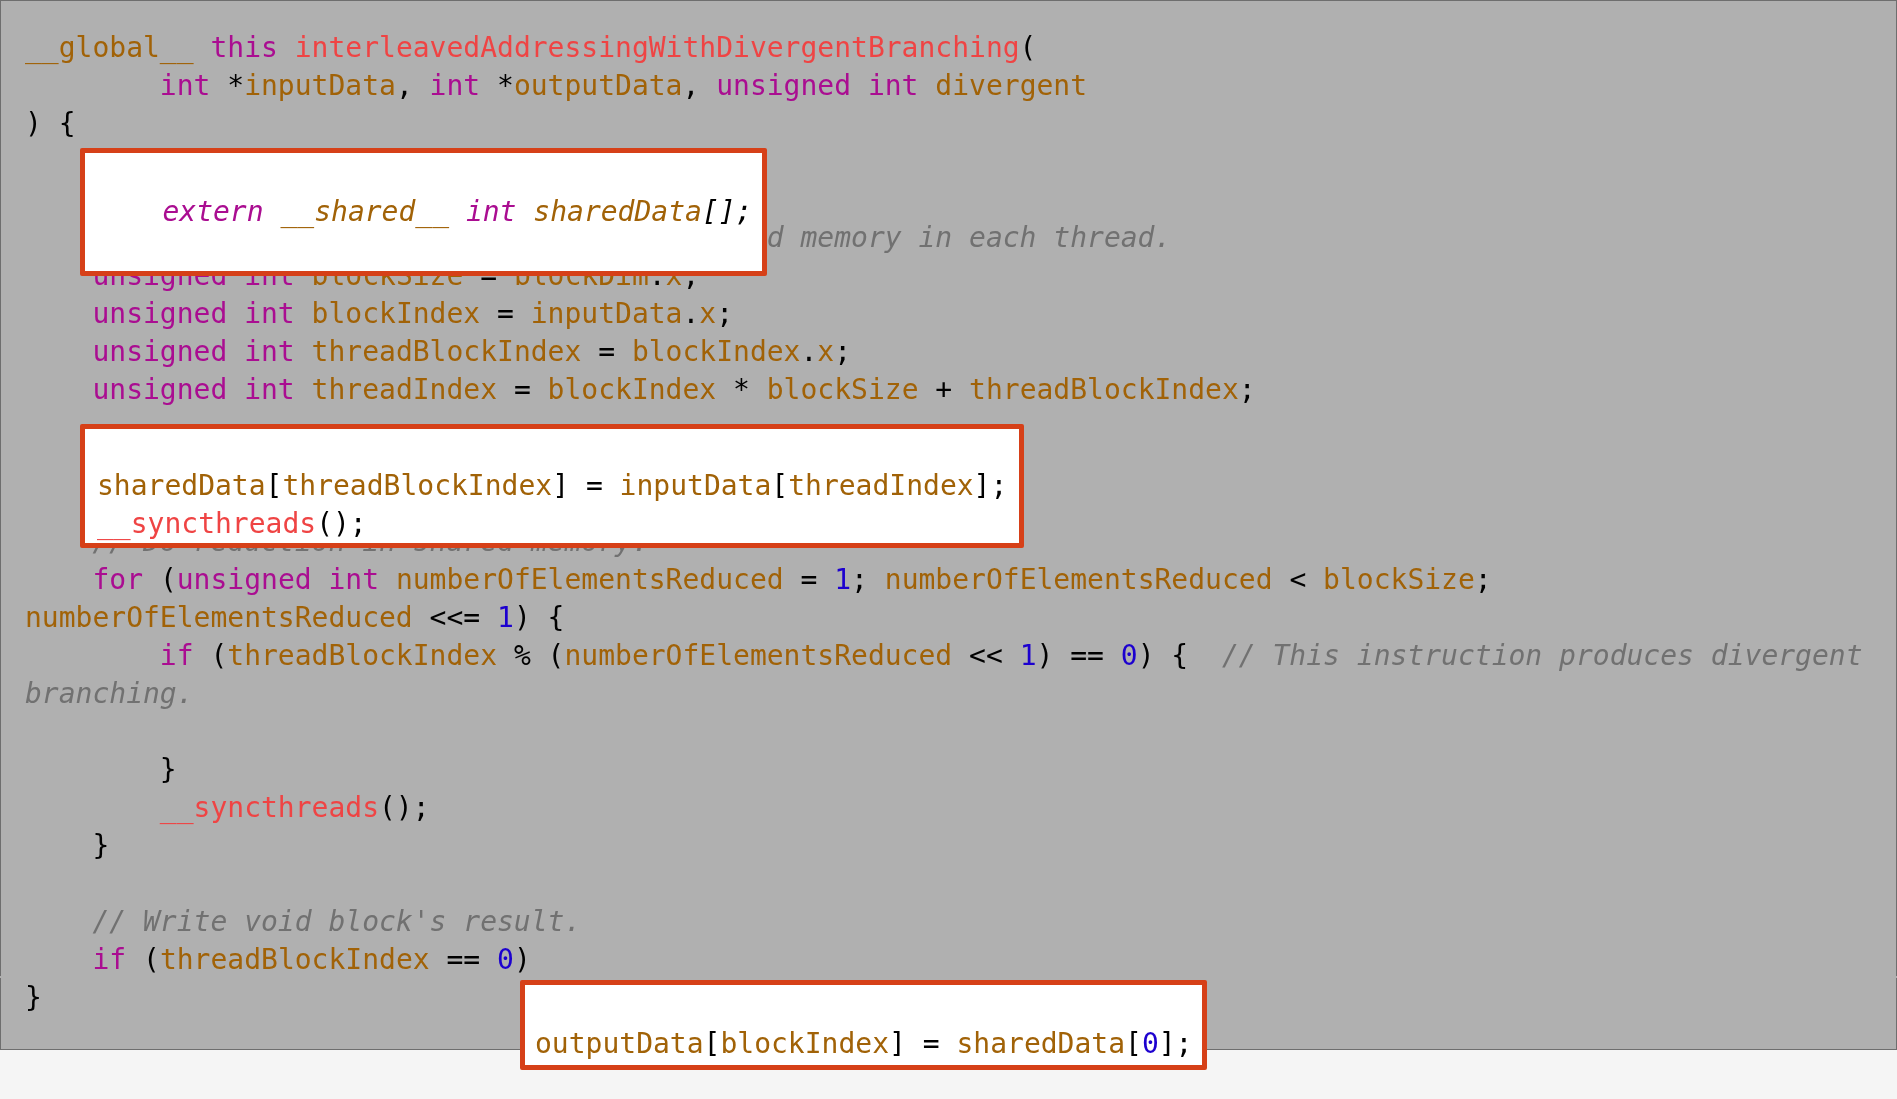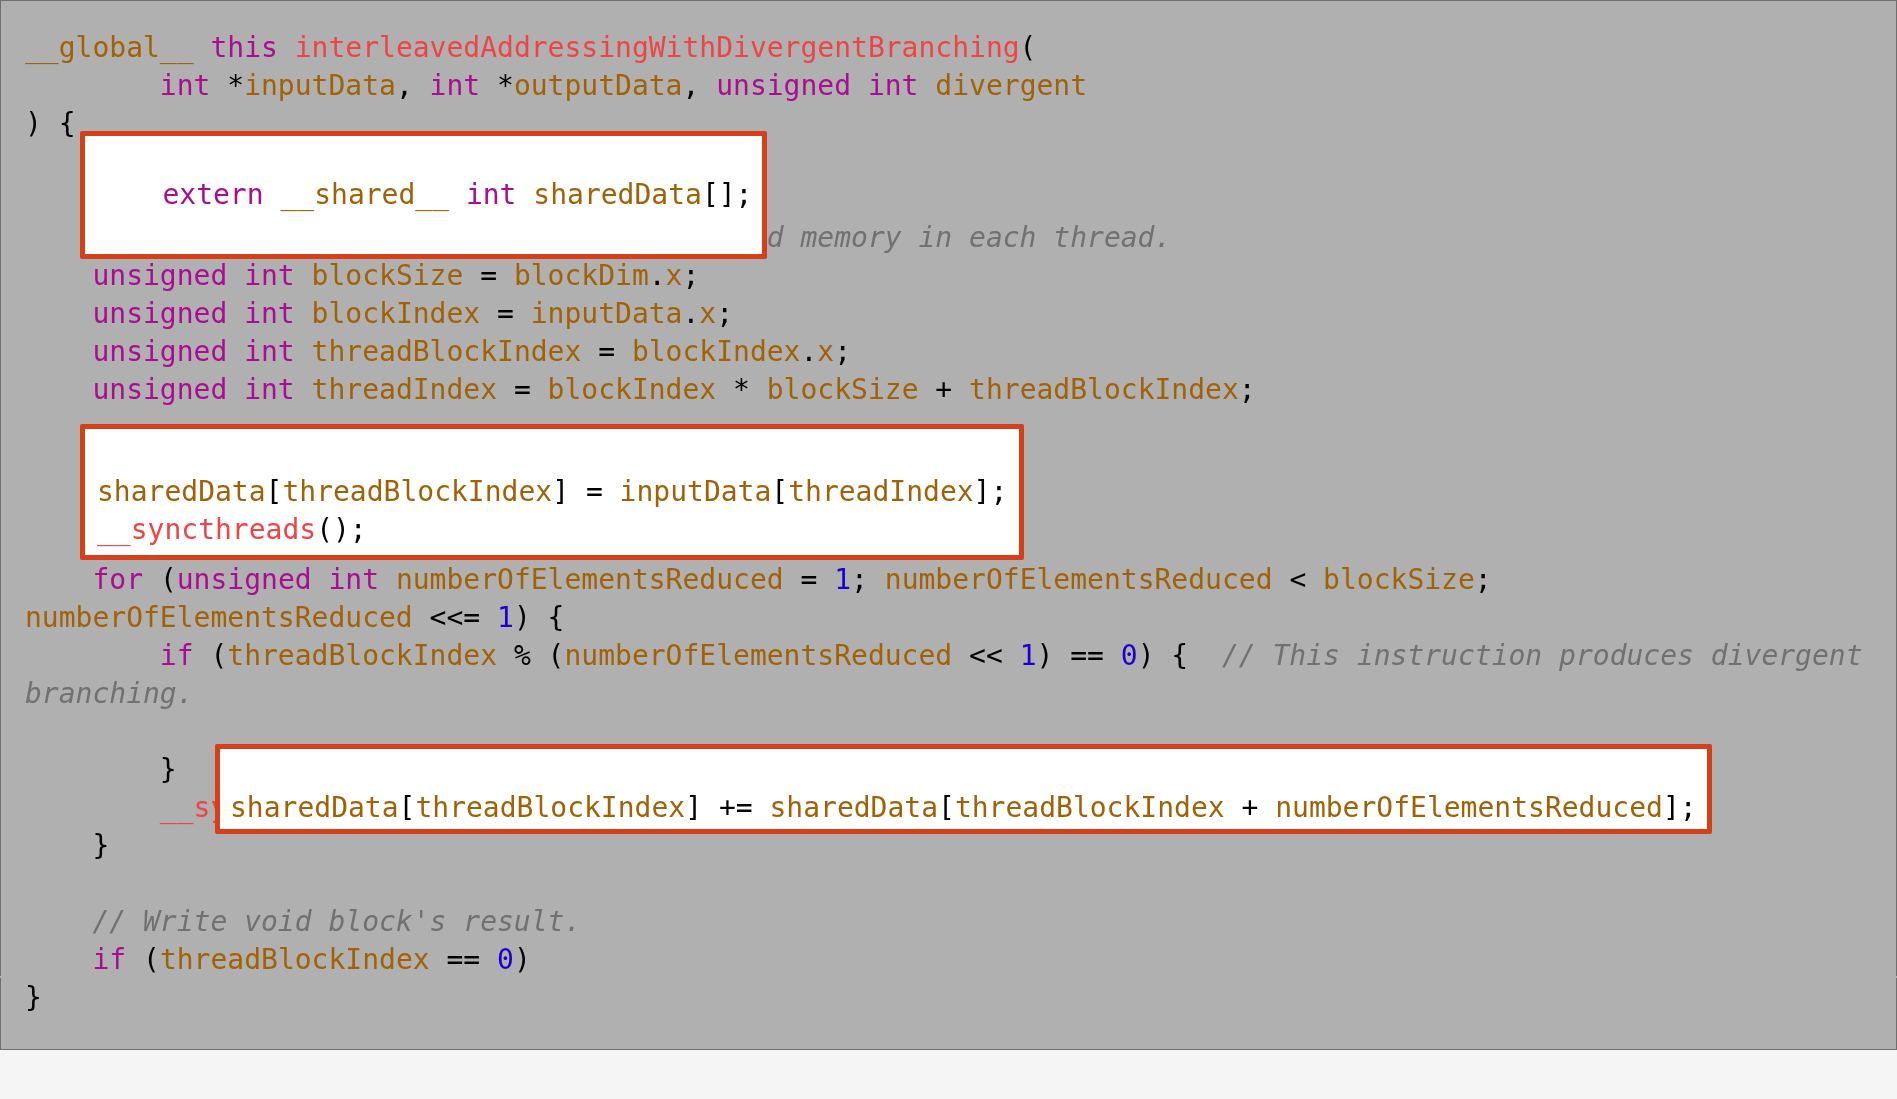--- a/index.html
+++ b/index.html
@@ -105,26 +105,26 @@
 <span>        <span class="fn">__syncthreads</span><span class="punct">();</span></span>
 <span class="punct">    }</span>
 
 <span class="com">    // Write void block's result.</span>
 <span>    <span class="kw1">if</span> <span class="punct">(</span><span class="var">threadBlockIndex</span> <span class="op">==</span> <span class="num">0</span><span class="punct">)</span> </span>
 <span class="punct">}</span></pre>
   </div>
 
   <div class="overlay"></div>
 
-  <div class="hlwrap" style="left:80px; top:131px;">
+  <div class="hlwrap" style="left:80px; top:148px;font-style:italic;">
     <span class="kw1">extern</span> <span class="var">__shared__</span> <span class="kw1">int</span> <span class="var">sharedData</span><span class="punct">[];</span>
   </div>
 
-  <div class="hlwrap" style="left:80px; top:424px; padding:6px 12px;">
+  <div class="hlwrap" style="left:80px; top:424px; padding:0 12px;">
 <span class="var">sharedData</span><span class="punct">[</span><span class="var">threadBlockIndex</span><span class="punct">]</span> <span class="op">=</span> <span class="var">inputData</span><span class="punct">[</span><span class="var">threadIndex</span><span class="punct">];</span>
 <span class="fn">__syncthreads</span><span class="punct">();</span></div>
 
-  <div class="hlwrap" style="left:215px; top:744px;">
-<span class="var">sharedData</span><span class="punct">[</span><span class="var">threadBlockIndex</span><span class="punct">]</span> <span class="op">+=</span> <span class="var">sharedData</span><span class="punct">[</span><span class="var">threadBlockIndex</span> <span class="op">+</span> <span class="var">numberOfElementsReduced</span><span class="punct">];</span></div>
 
+  <div class="hlwrap" style="left:520px; top:980px;">
+<span class="var">outputData</span><span class="punct">[</span><span class="var">blockIndex</span><span class="punct">]</span> <span class="op">=</span> <span class="var">sharedData</span><span class="punct">[</span><span class="num">0</span><span class="punct">];</span></div>
 
   <div class="bottom-line"></div>
 </div>
 
 </body></html>

